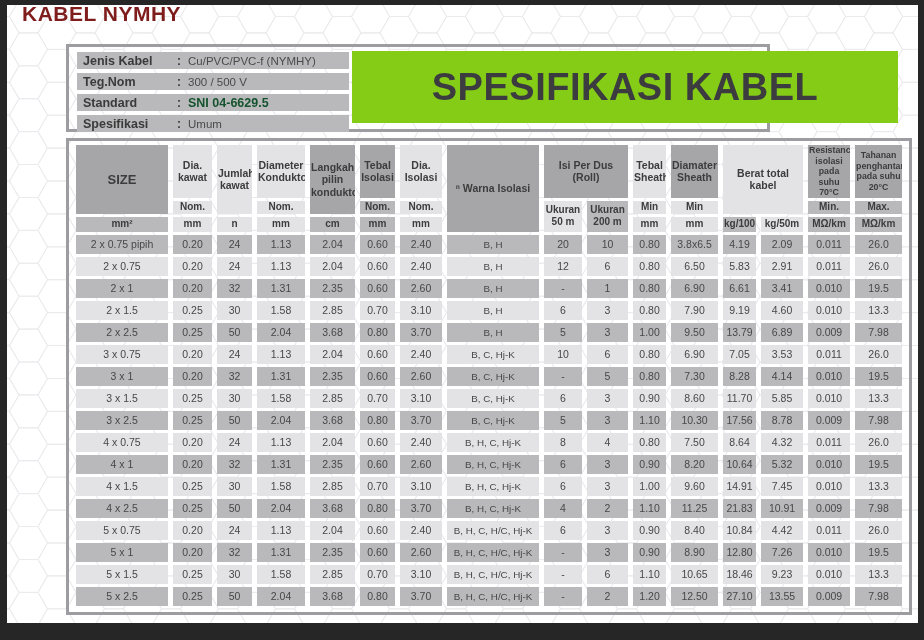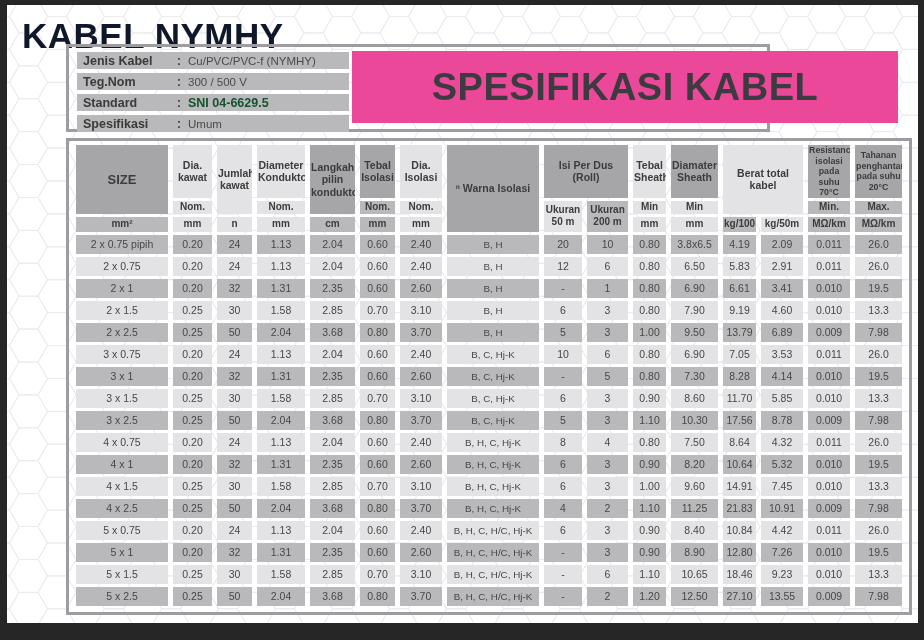--- a/index.html
+++ b/index.html
@@ -10,39 +10,39 @@
   }
   #hexbg{position:absolute;left:0;top:0;z-index:0;}
   .content{position:absolute;left:0;top:0;width:924px;height:640px;z-index:1;}
   .frame{
     position:absolute;left:0;top:0;right:0;bottom:0;z-index:5;
     border-style:solid;border-color:#262626;
     border-width:5px 6px 17px 7px;
     pointer-events:none;
   }
   .page-title{
-    position:absolute;left:22px;top:16px;
-    font-size:35px;font-weight:bold;color:#0f172a;letter-spacing:.5px;
+    position:absolute;left:22px;top:2px;
+    font-size:21px;font-weight:bold;color:#7f1d1d;letter-spacing:.5px;
   }
   .info-panel{
     position:absolute;left:66px;top:44px;width:704px;height:88px;
     border:3px solid #9d9da1;box-sizing:border-box;
   }
   .info-bars{position:absolute;left:8px;top:5px;width:272px;}
   .info-bar{
     height:15px;background:#b9b9bb;margin-bottom:4px;
     display:flex;align-items:center;padding:1px 6px;
   }
   .info-label{font-weight:bold;font-size:12.5px;color:#3a3a3a;width:94px;flex:none;}
   .info-colon{font-weight:bold;font-size:12px;color:#3a3a3a;margin-right:7px;}
   .info-value{font-size:11.5px;color:#4a4a4a;white-space:nowrap;text-align:right;}
   .info-bar.bold-value .info-value{font-weight:bold;font-size:12.5px;color:#14532d;}
   .banner{
     position:absolute;left:283px;top:4px;width:546px;height:72px;
-    background:#ec4899;display:flex;align-items:center;justify-content:center;
+    background:#84cc16;display:flex;align-items:center;justify-content:center;
     font-size:38px;font-weight:bold;color:#3b3b40;letter-spacing:.5px;
   }
   .table-panel{
     position:absolute;left:66px;top:138px;width:846px;height:477px;
     border:3px solid #9d9da1;box-sizing:border-box;padding:1px 2px;
   }
   table{
     width:100%;border-collapse:separate;border-spacing:5px 3px;
     table-layout:fixed;
   }

